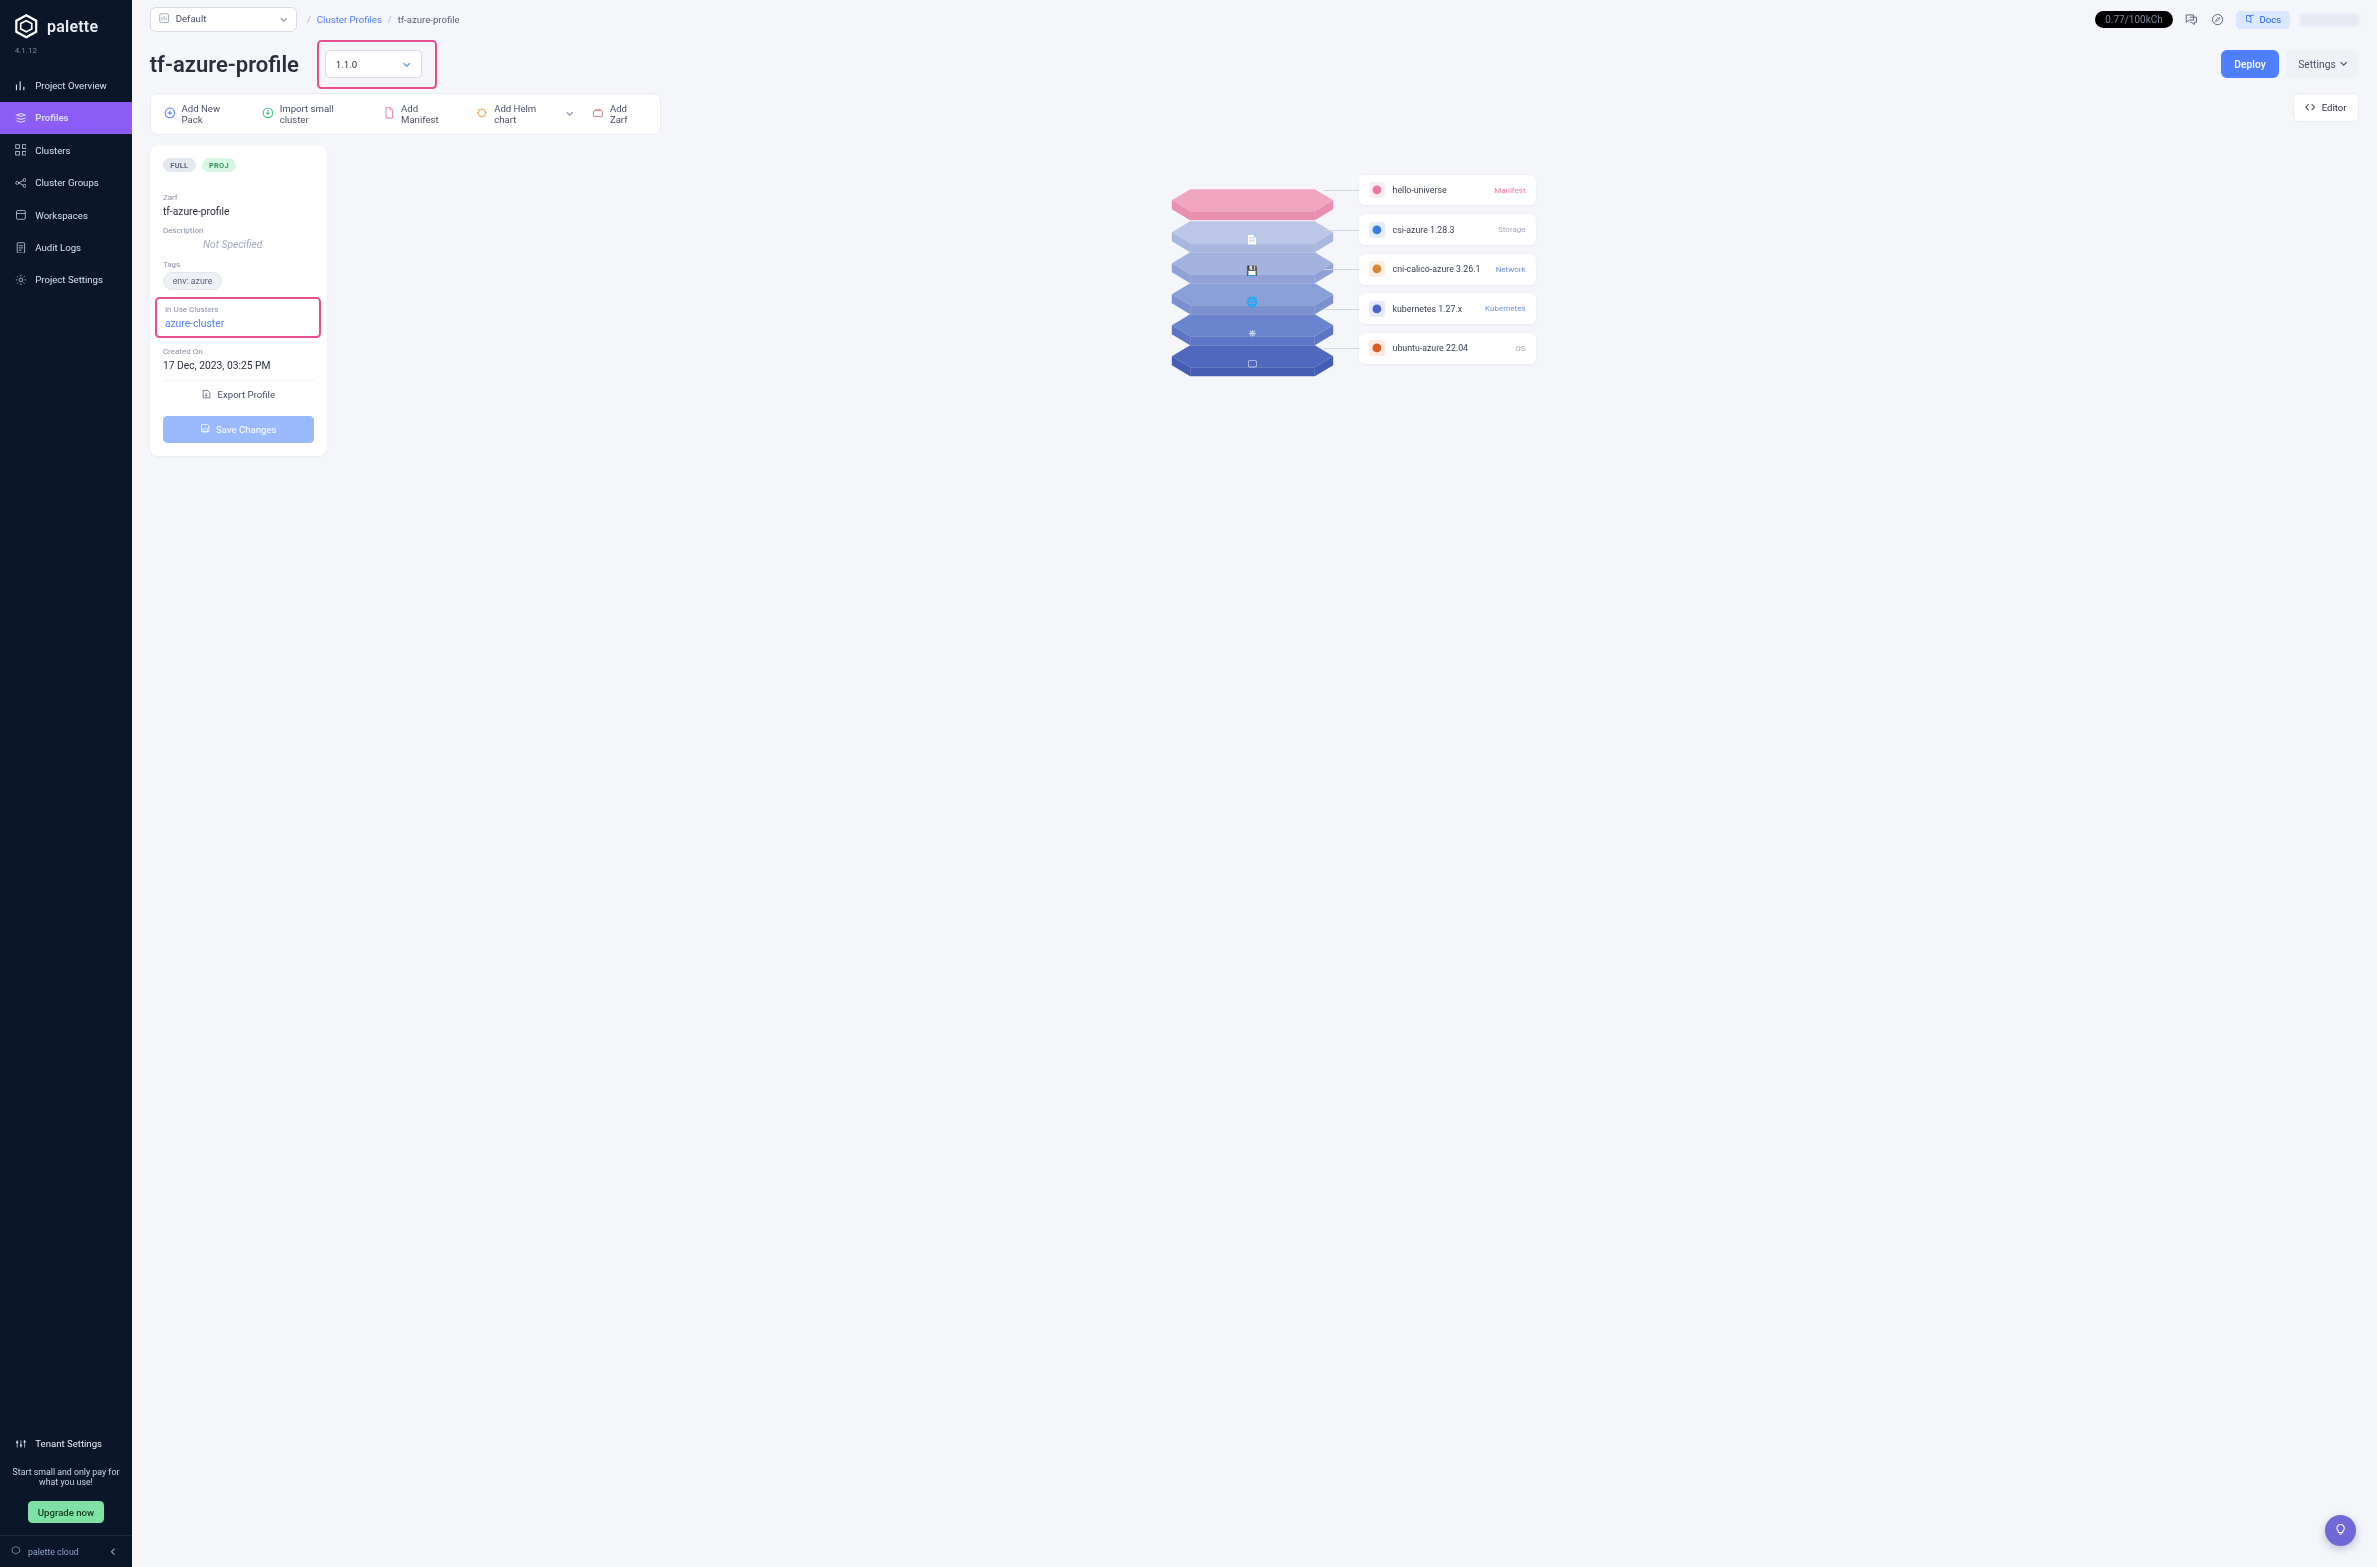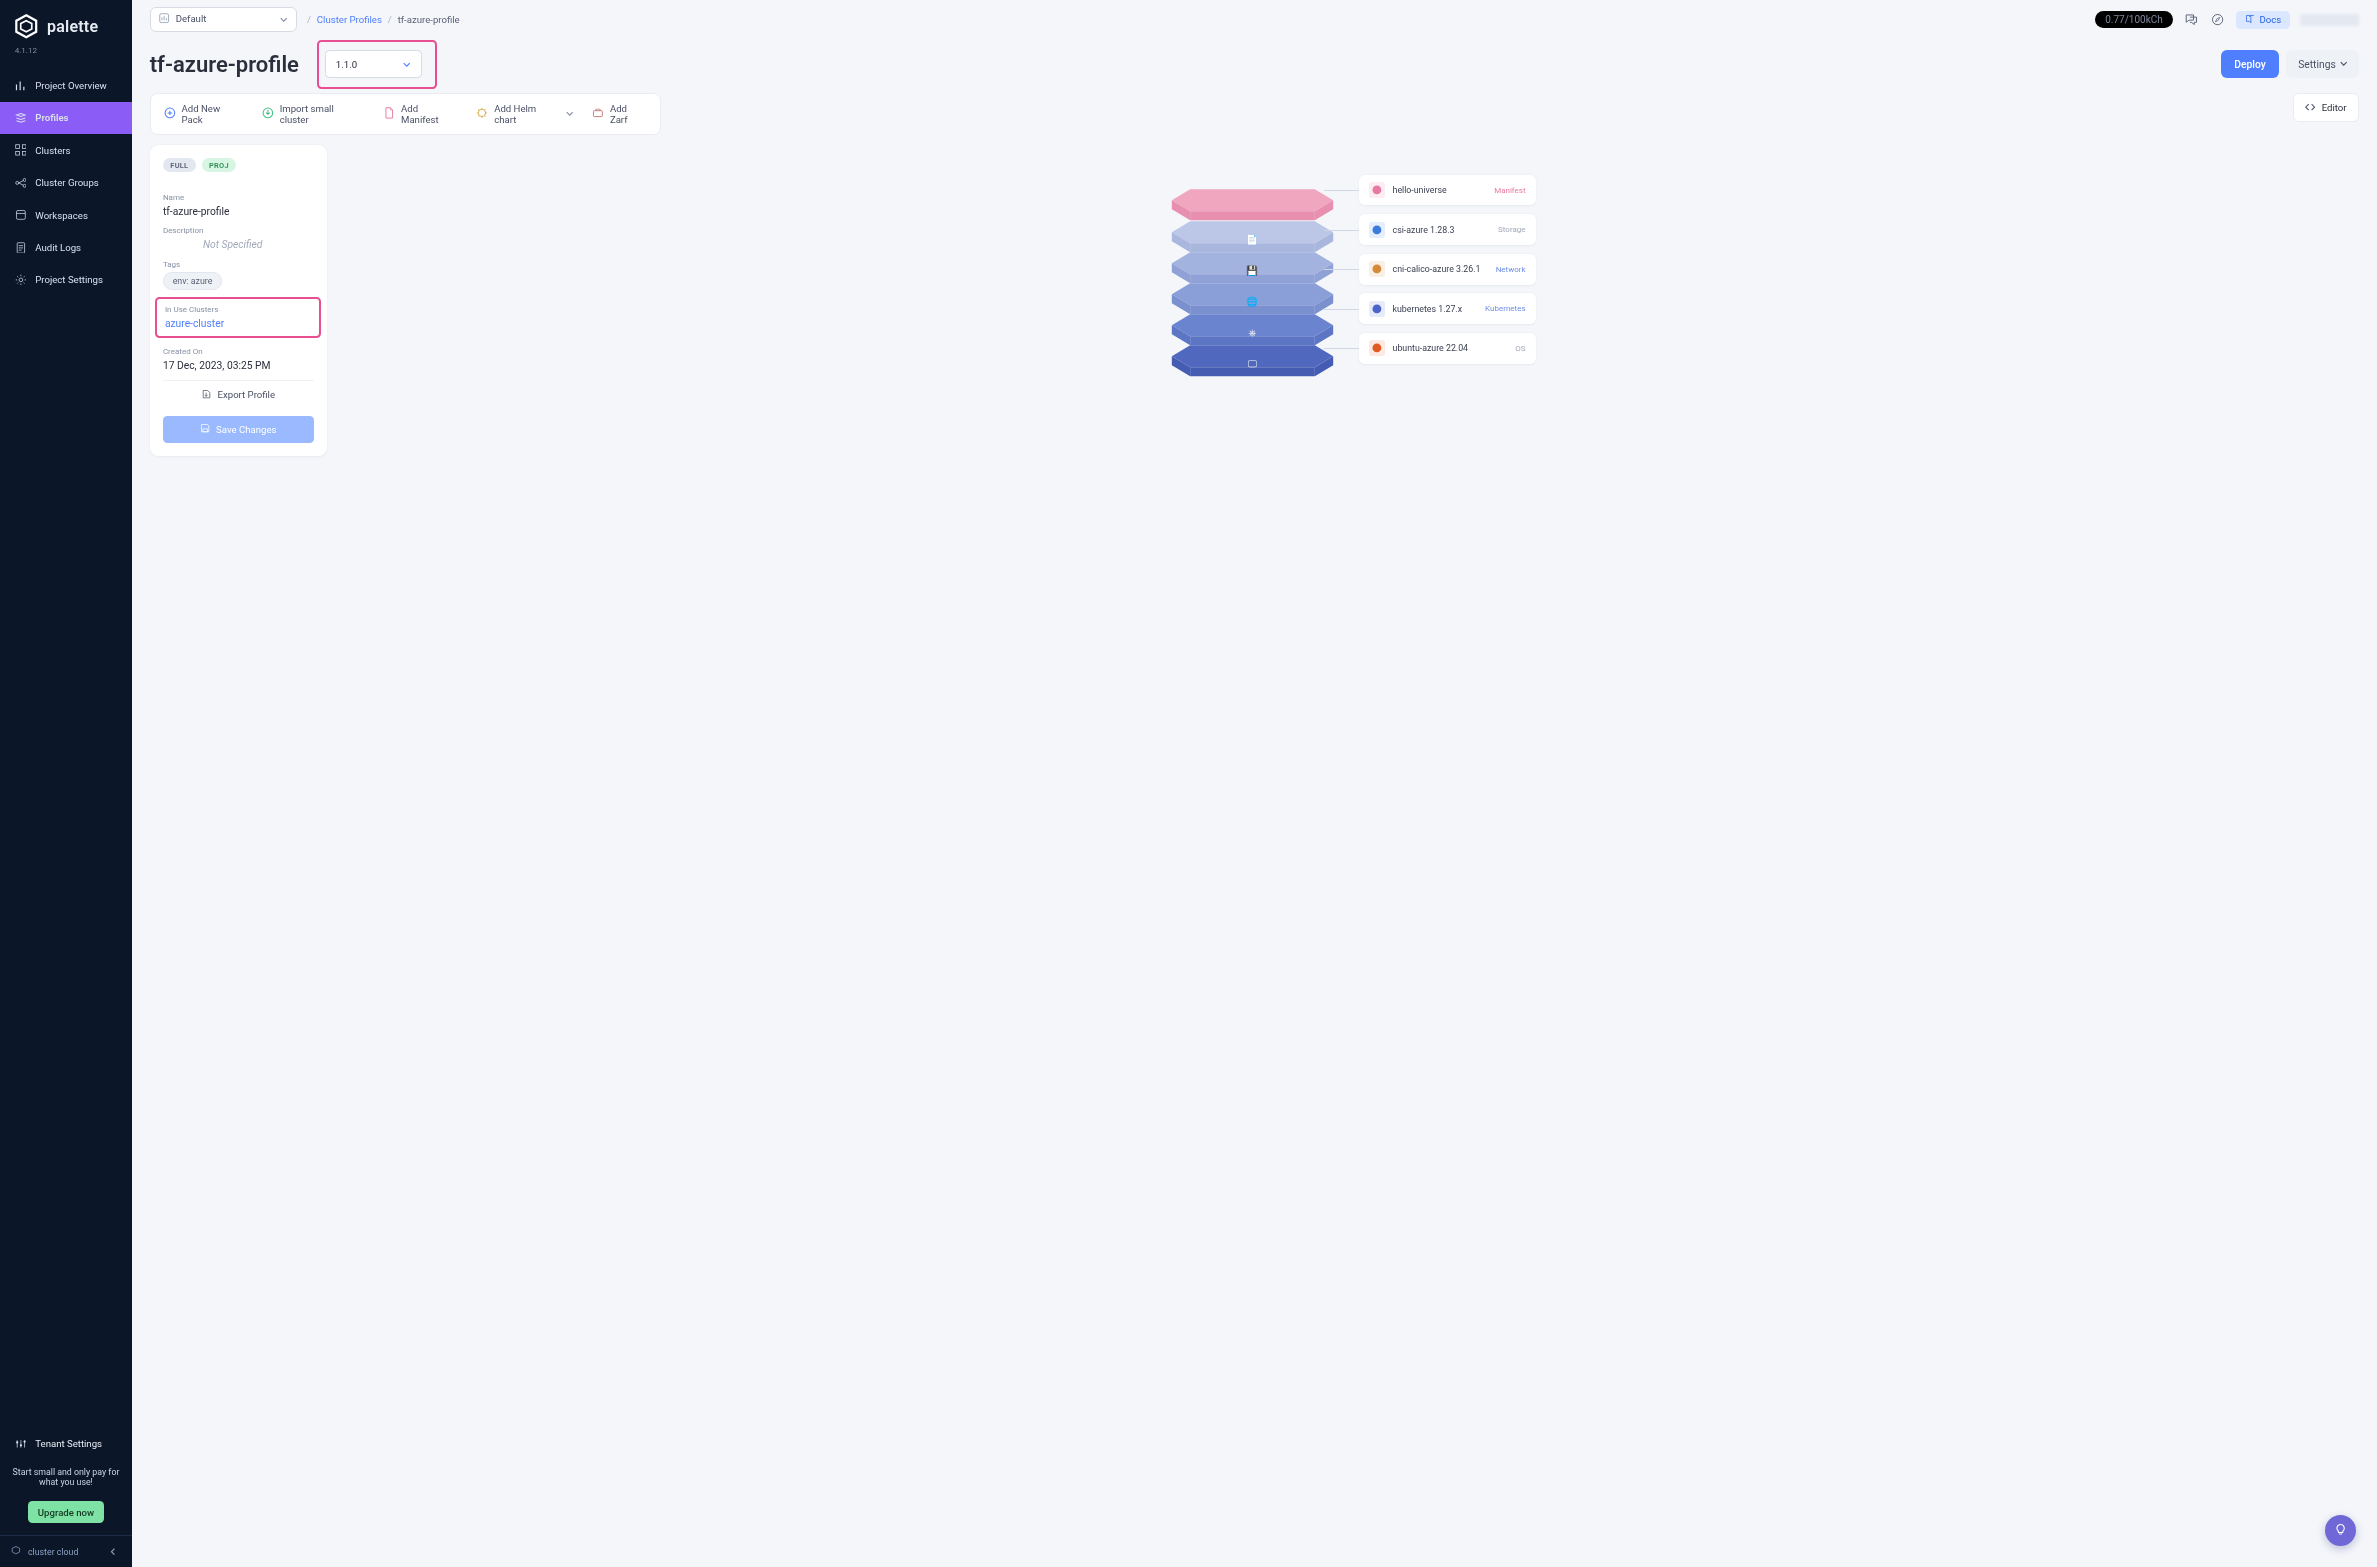--- a/index.html
+++ b/index.html
@@ -191,21 +191,21 @@
     <span>Tenant Settings</span>
   </div>
   <div class="promo">Start small and only pay for what you use!</div>
   <button class="upgrade">Upgrade now</button>
 
   <div class="footer">
     <div class="footer-brand">
       <span><svg width="11.8" height="11.8" viewBox="0 0 16 16">
             <path d="M8 2l5 2.5v5L8 12 3 9.5v-5z" stroke="#8fa2c4" fill="none"></path>
           </svg></span>
-      <span>cluster cloud</span>
+      <span>palette cloud</span>
     </div>
     <span class="icon-btn">
         <svg class="chev" viewBox="0 0 10 10">
           <path d="M6 1L2 5l4 4" stroke="#8fa2c4" fill="none" stroke-width="1.5"></path>
         </svg>
       </span>
   </div>
 </aside>
 
 <main class="main">
@@ -324,21 +324,21 @@
     </div>
   </div>
 
   <div class="content">
 
     <div class="card">
       <div class="badges">
         <span class="badge full">FULL</span>
         <span class="badge proj">PROJ</span>
       </div>
-      <div class="field-label">Name</div>
+      <div class="field-label">Zarf</div>
       <div class="field-value">tf-azure-profile</div>
 
       <div class="field-label">Description</div>
       <div class="field-value muted">Not Specified</div>
 
       <div class="field-label">Tags</div>
       <div><span class="tag-pill">env: azure</span></div>
 
       <div class="cluster-box">
         <div class="field-label" style="margin-top:0">In Use Clusters</div>

